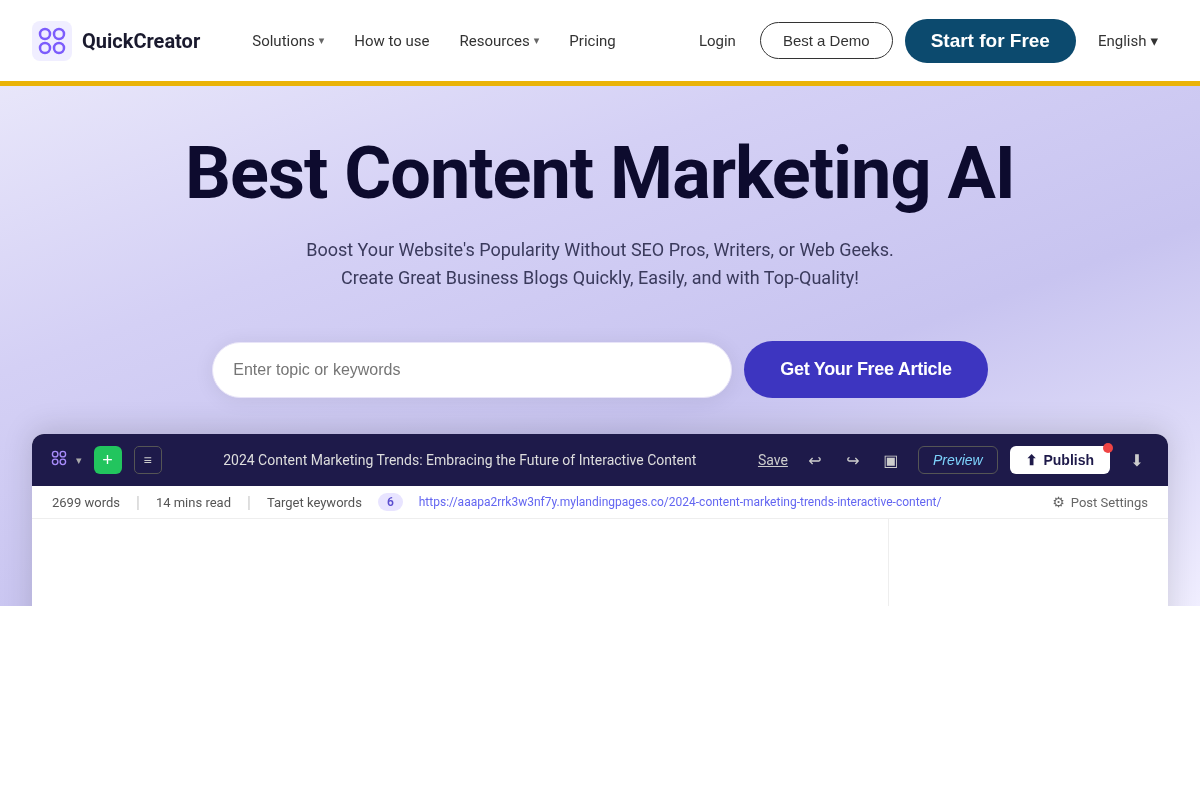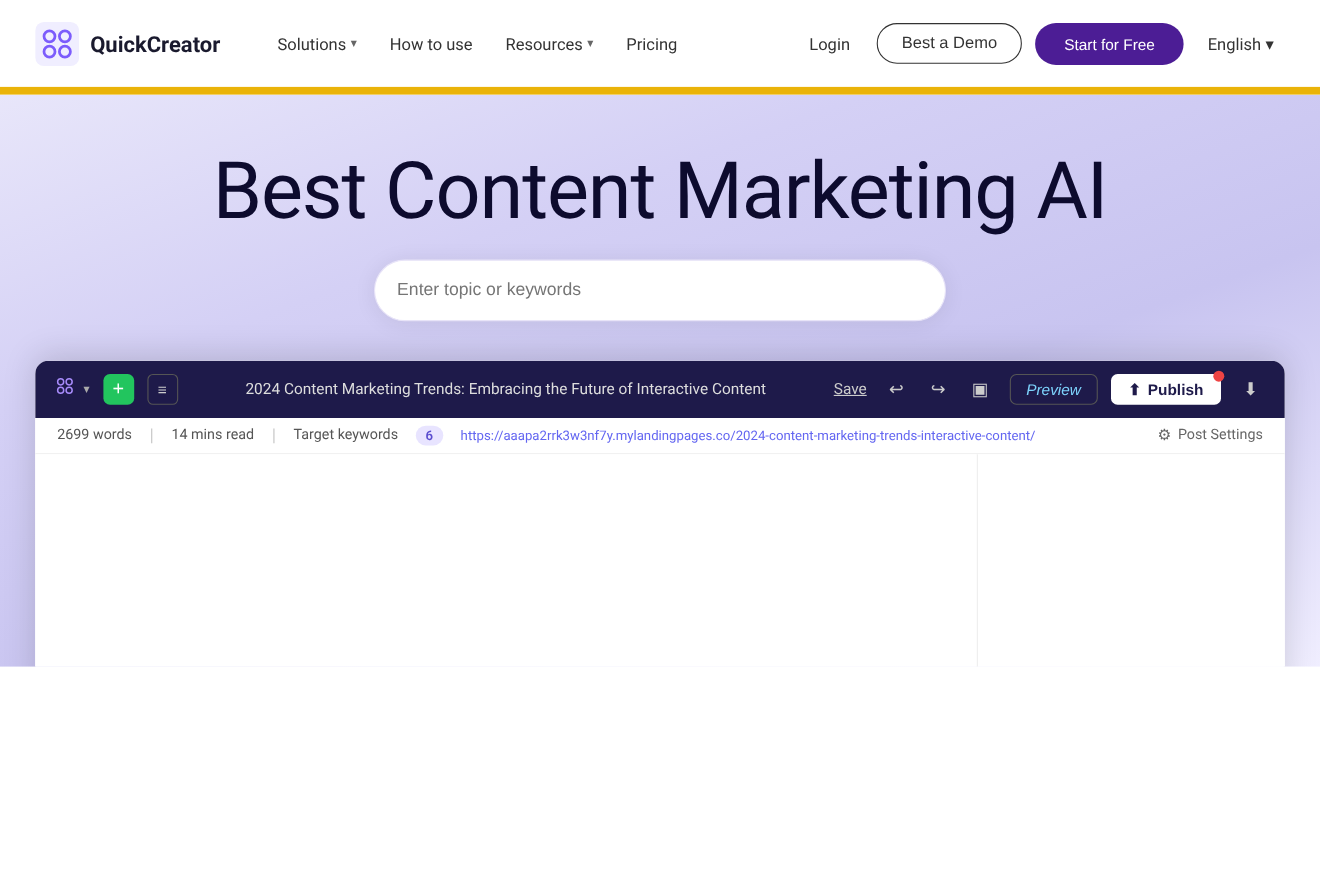--- a/index.html
+++ b/index.html
@@ -1,55 +1,55 @@
 <!DOCTYPE html>
 <html><head>
   <meta charset="utf-8">
   <style>
     * { margin: 0; padding: 0; box-sizing: border-box; }
     body { font-family: -apple-system, BlinkMacSystemFont, 'Segoe UI', Roboto, sans-serif; width: 1200px; height: 800px; overflow: hidden; background: #fff; }
 
     
     .navbar {
       display: flex; align-items: center; padding: 0 32px; height: 86px;
-      background: #fff; border-bottom: 7px solid #eab308; position: relative; z-index: 10;
+      background: #fff; border-bottom: 5px solid #eab308; position: relative; z-index: 10;
     }
     .logo-area { display: flex; align-items: center; gap: 10px; margin-right: 40px; }
     .logo-icon { width: 40px; height: 40px; }
     .logo-text { font-size: 20px; font-weight: 700; color: #1a1a2e; }
     .nav-links { display: flex; align-items: center; gap: 6px; flex: 1; }
     .nav-item {
       display: flex; align-items: center; gap: 4px;
       padding: 8px 12px; font-size: 15px; color: #333; cursor: pointer;
       border-radius: 6px; white-space: nowrap;
     }
     .nav-item .chevron { font-size: 11px; color: #666; }
     .nav-right { display: flex; align-items: center; gap: 12px; }
     .btn-login { font-size: 15px; color: #333; padding: 8px 12px; cursor: pointer; }
     .btn-demo {
       font-size: 15px; color: #333; border: 1.5px solid #333;
       border-radius: 24px; padding: 9px 22px; cursor: pointer; background: #fff;
     }
     .btn-start {
-      font-size: 14px; color: #fff; background: #4c1d95;
-      border-radius: 24px; padding: 11px 26px; cursor: pointer; border: none; font-weight: 400;
+      font-size: 19px; color: #fff; background: #0c4a6e;
+      border-radius: 24px; padding: 11px 26px; cursor: pointer; border: none; font-weight: 700;
     }
     .lang-selector { display: flex; align-items: center; gap: 4px; font-size: 15px; color: #333; cursor: pointer; padding: 8px 10px; }
 
     
     .hero {
       background: linear-gradient(160deg, #e8e6fa 0%, #d4d0f5 30%, #c8c4f0 60%, #f0eeff 100%);
       padding: 50px 0 0 0; text-align: center; position: relative; height: 520px; overflow: hidden;
     }
     .hero-badge {
       display: inline-block; background: rgba(255,255,255,0.7);
       border: 1px solid rgba(180,170,230,0.5); border-radius: 50px;
       padding: 8px 22px; font-size: 14px; color: #444; margin-bottom: 28px;
     }
-    .hero-title { font-size: 72px; font-weight: 400; color: #0d0b2e; line-height: 1.05; margin-bottom: 24px; letter-spacing: -1px; }
+    .hero-title { font-size: 72px; font-weight: 700; color: #0d0b2e; line-height: 1.05; margin-bottom: 24px; letter-spacing: -1px; }
     .hero-subtitle { font-size: 18px; color: #3a3a5c; line-height: 1.6; margin-bottom: 48px; }
     .hero-cta { display: flex; align-items: center; justify-content: center; gap: 0; }
     .hero-input-wrap {
       background: #fff; border-radius: 50px; padding: 6px 20px;
       display: flex; align-items: center; width: 520px;
       box-shadow: 0 2px 20px rgba(0,0,0,0.08); border: 1.5px solid #e8e4f8;
     }
     .hero-input { border: none; outline: none; font-size: 16px; color: #888; width: 100%; background: transparent; padding: 12px 0; }
     .btn-free-article {
       background: #3d35c0; color: #fff; border: none; border-radius: 50px;
@@ -164,24 +164,29 @@
     <button class="btn-start">Start for Free</button>
     <div class="lang-selector">
       <span>English</span>
       <span class="chevron">▾</span>
     </div>
   </div>
 </nav>
 
 <section class="hero">
   <h1 class="hero-title">Best Content Marketing AI</h1>
+  <p class="hero-subtitle">
+    <span>Boost Your Website's Popularity Without SEO Pros, Writers, or Web Geeks.</span><br>
+    <span>Create Great Business Blogs Quickly, Easily, and with Top-Quality!</span>
+  </p>
   <div class="hero-cta">
     <div class="hero-input-wrap">
       <input class="hero-input" type="text" placeholder="Enter topic or keywords" style="">
     </div>
+    <button class="btn-free-article">Get Your Free Article</button>
   </div>
 
   
   <div style="margin-top: 36px; padding: 0 16px;">
     <div class="editor-container">
 
       <div class="editor-topbar">
         <div class="editor-logo">
           <span class="editor-logo-icon">
             <svg width="22" height="22" viewBox="0 0 40 40">

